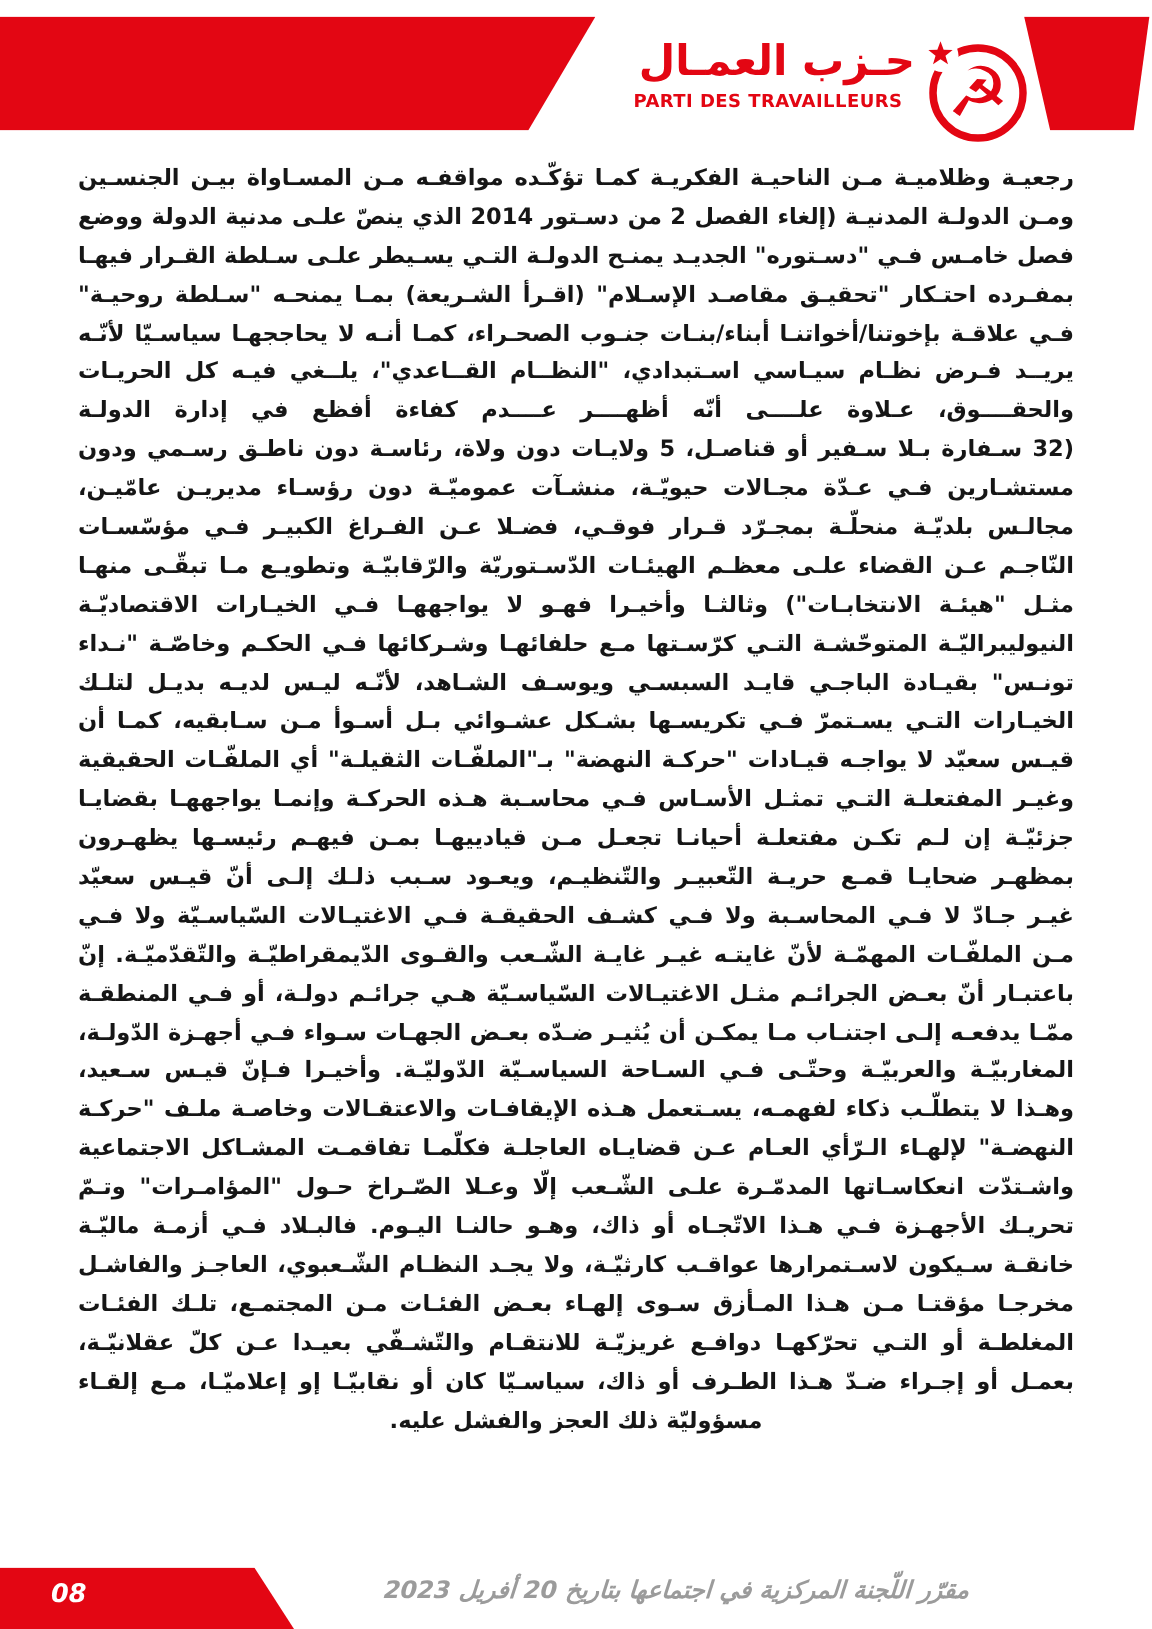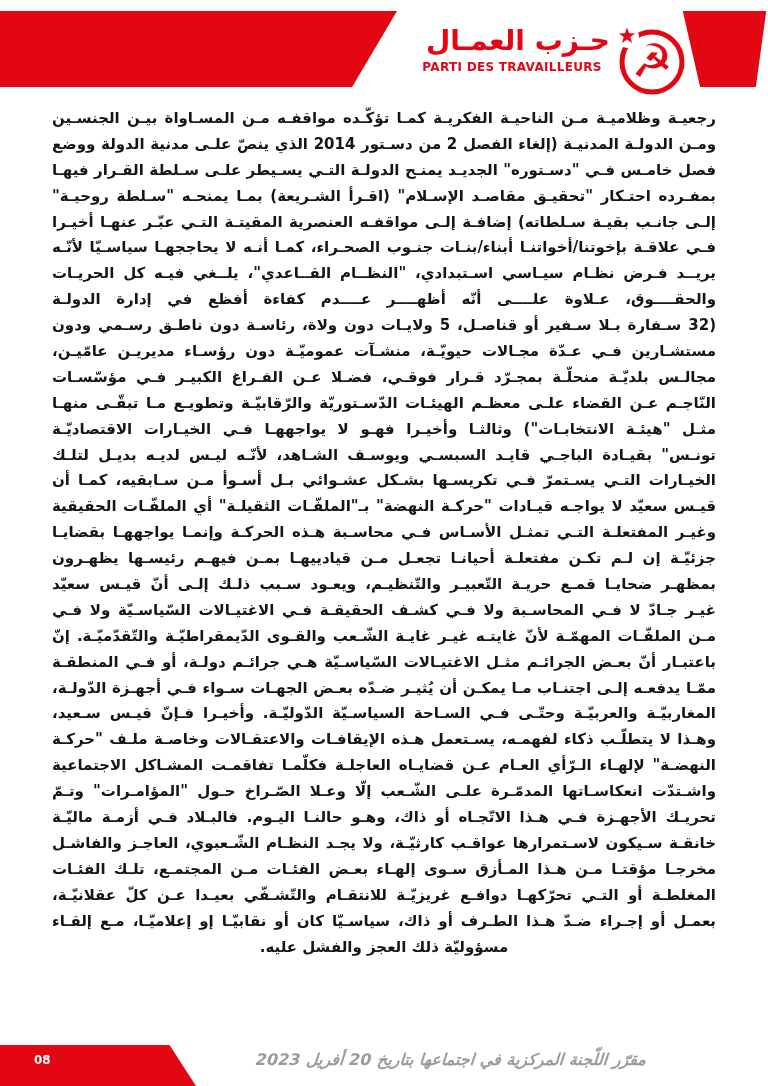--- a/index.html
+++ b/index.html
@@ -51,21 +51,21 @@
   }
   .body-line.last{text-align-last:center;}
   
   .footer-shape{
     position:absolute;left:0;top:1045px;width:196px;height:41px;
     background:var(--accent-red);
     clip-path:polygon(0 0,86.5% 0,100% 100%,0 100%);
   }
   .page-number{
     position:absolute;left:34px;top:8px;
-    color:#ffffff;font-size:12px;font-weight:bold;
+    color:#ffffff;font-size:17px;font-style:italic;font-weight:bold;
   }
   .footer-note{
     position:absolute;right:12px;top:1050px;width:500px;
     direction:rtl;text-align:left;
     color:var(--footer-text-color);
     font-size:16px;font-style:italic;font-weight:bold;
     transform:skewX(-4deg);
   }
 </style>
 </head>
@@ -82,29 +82,29 @@
   <circle cx="16" cy="13" r="11" fill="#ffffff"></circle>
   <polygon fill="#e30613" points="15,3.5 17.1,9.2 23.1,9.4 18.3,13.1 20,18.9 15,15.5 10,18.9 11.7,13.1 6.9,9.4 12.9,9.2"></polygon>
   <text x="40" y="53" text-anchor="middle" font-size="46" font-family="DejaVu Sans, sans-serif" fill="#e30613">☭</text>
 </svg>
 
 <div class="body-text">
     <div class="body-line">رجعيـة وظلاميـة مـن الناحيـة الفكريـة كمـا تؤكّـده مواقفـه مـن المسـاواة بيـن الجنسـين</div>
     <div class="body-line">ومـن الدولـة المدنيـة (إلغاء الفصل 2 من دسـتور 2014 الذي ينصّ علـى مدنية الدولة ووضع</div>
     <div class="body-line">فصل خامـس فـي "دسـتوره" الجديـد يمنـح الدولـة التـي يسـيطر علـى سـلطة القـرار فيهـا</div>
     <div class="body-line">بمفـرده احتـكار "تحقيـق مقاصـد الإسـلام" (اقـرأ الشـريعة) بمـا يمنحـه "سـلطة روحيـة"</div>
-    <div class="body-line">إلـى جانـب بقيـة سـلطاته) إضافـة إلـى مواقفـه العنصرية المقيتـة التـي عبّـر عنهـا أخيـرا</div>
     <div class="body-line">فـي علاقـة بإخوتنا/أخواتنـا أبناء/بنـات جنـوب الصحـراء، كمـا أنـه لا يحاججهـا سياسـيّا لأنّـه</div>
     <div class="body-line">يريــد فـرض نظـام سيـاسي اسـتبدادي، "النظــام القــاعدي"، يلــغي فيـه كل الحريـات</div>
     <div class="body-line">والحقــــوق، عـلاوة علــــى أنّه أظهــــر عــــدم كفاءة أفظع في إدارة الدولـة</div>
     <div class="body-line">(32 سـفارة بـلا سـفير أو قناصـل، 5 ولايـات دون ولاة، رئاسـة دون ناطـق رسـمي ودون</div>
     <div class="body-line">مستشـارين فـي عـدّة مجـالات حيويّـة، منشـآت عموميّـة دون رؤسـاء مديريـن عامّيـن،</div>
     <div class="body-line">مجالـس بلديّـة منحلّـة بمجـرّد قـرار فوقـي، فضـلا عـن الفـراغ الكبيـر فـي مؤسّسـات الدّولـة</div>
     <div class="body-line">النّاجـم عـن القضاء علـى معظـم الهيئـات الدّسـتوريّة والرّقابيّـة وتطويـع مـا تبقّـى منهـا</div>
     <div class="body-line">مثـل "هيئـة الانتخابـات") وثالثـا وأخيـرا فهـو لا يواجههـا فـي الخيـارات الاقتصاديّـة</div>
+    <div class="body-line">النيوليبراليّـة المتوحّشـة التـي كرّسـتها مـع حلفائهـا وشـركائها فـي الحكـم وخاصّـة "نـداء</div>
     <div class="body-line">تونـس" بقيـادة الباجـي قايـد السبسـي ويوسـف الشـاهد، لأنّـه ليـس لديـه بديـل لتلـك</div>
     <div class="body-line">الخيـارات التـي يسـتمرّ فـي تكريسـها بشـكل عشـوائي بـل أسـوأ مـن سـابقيه، كمـا أن</div>
     <div class="body-line">قيـس سعيّد لا يواجـه قيـادات "حركـة النهضة" بـ"الملفّـات الثقيلـة" أي الملفّـات الحقيقية</div>
     <div class="body-line">وغيـر المفتعلـة التـي تمثـل الأسـاس فـي محاسـبة هـذه الحركـة وإنمـا يواجههـا بقضايـا</div>
     <div class="body-line">جزئيّـة إن لـم تكـن مفتعلـة أحيانـا تجعـل مـن قيادييهـا بمـن فيهـم رئيسـها يظهـرون</div>
     <div class="body-line">بمظهـر ضحايـا قمـع حريـة التّعبيـر والتّنظيـم، ويعـود سـبب ذلـك إلـى أنّ قيـس سعيّد</div>
     <div class="body-line">غيـر جـادّ لا فـي المحاسـبة ولا فـي كشـف الحقيقـة فـي الاغتيـالات السّياسـيّة ولا فـي غيرهـا</div>
     <div class="body-line">مـن الملفّـات المهمّـة لأنّ غايتـه غيـر غايـة الشّـعب والقـوى الدّيمقراطيّـة والتّقدّميّـة. إنّ</div>
     <div class="body-line">باعتبـار أنّ بعـض الجرائـم مثـل الاغتيـالات السّياسـيّة هـي جرائـم دولـة، أو فـي المنطقـة</div>
     <div class="body-line">ممّـا يدفعـه إلـى اجتنـاب مـا يمكـن أن يُثيـر ضـدّه بعـض الجهـات سـواء فـي أجهـزة الدّولـة،</div>

